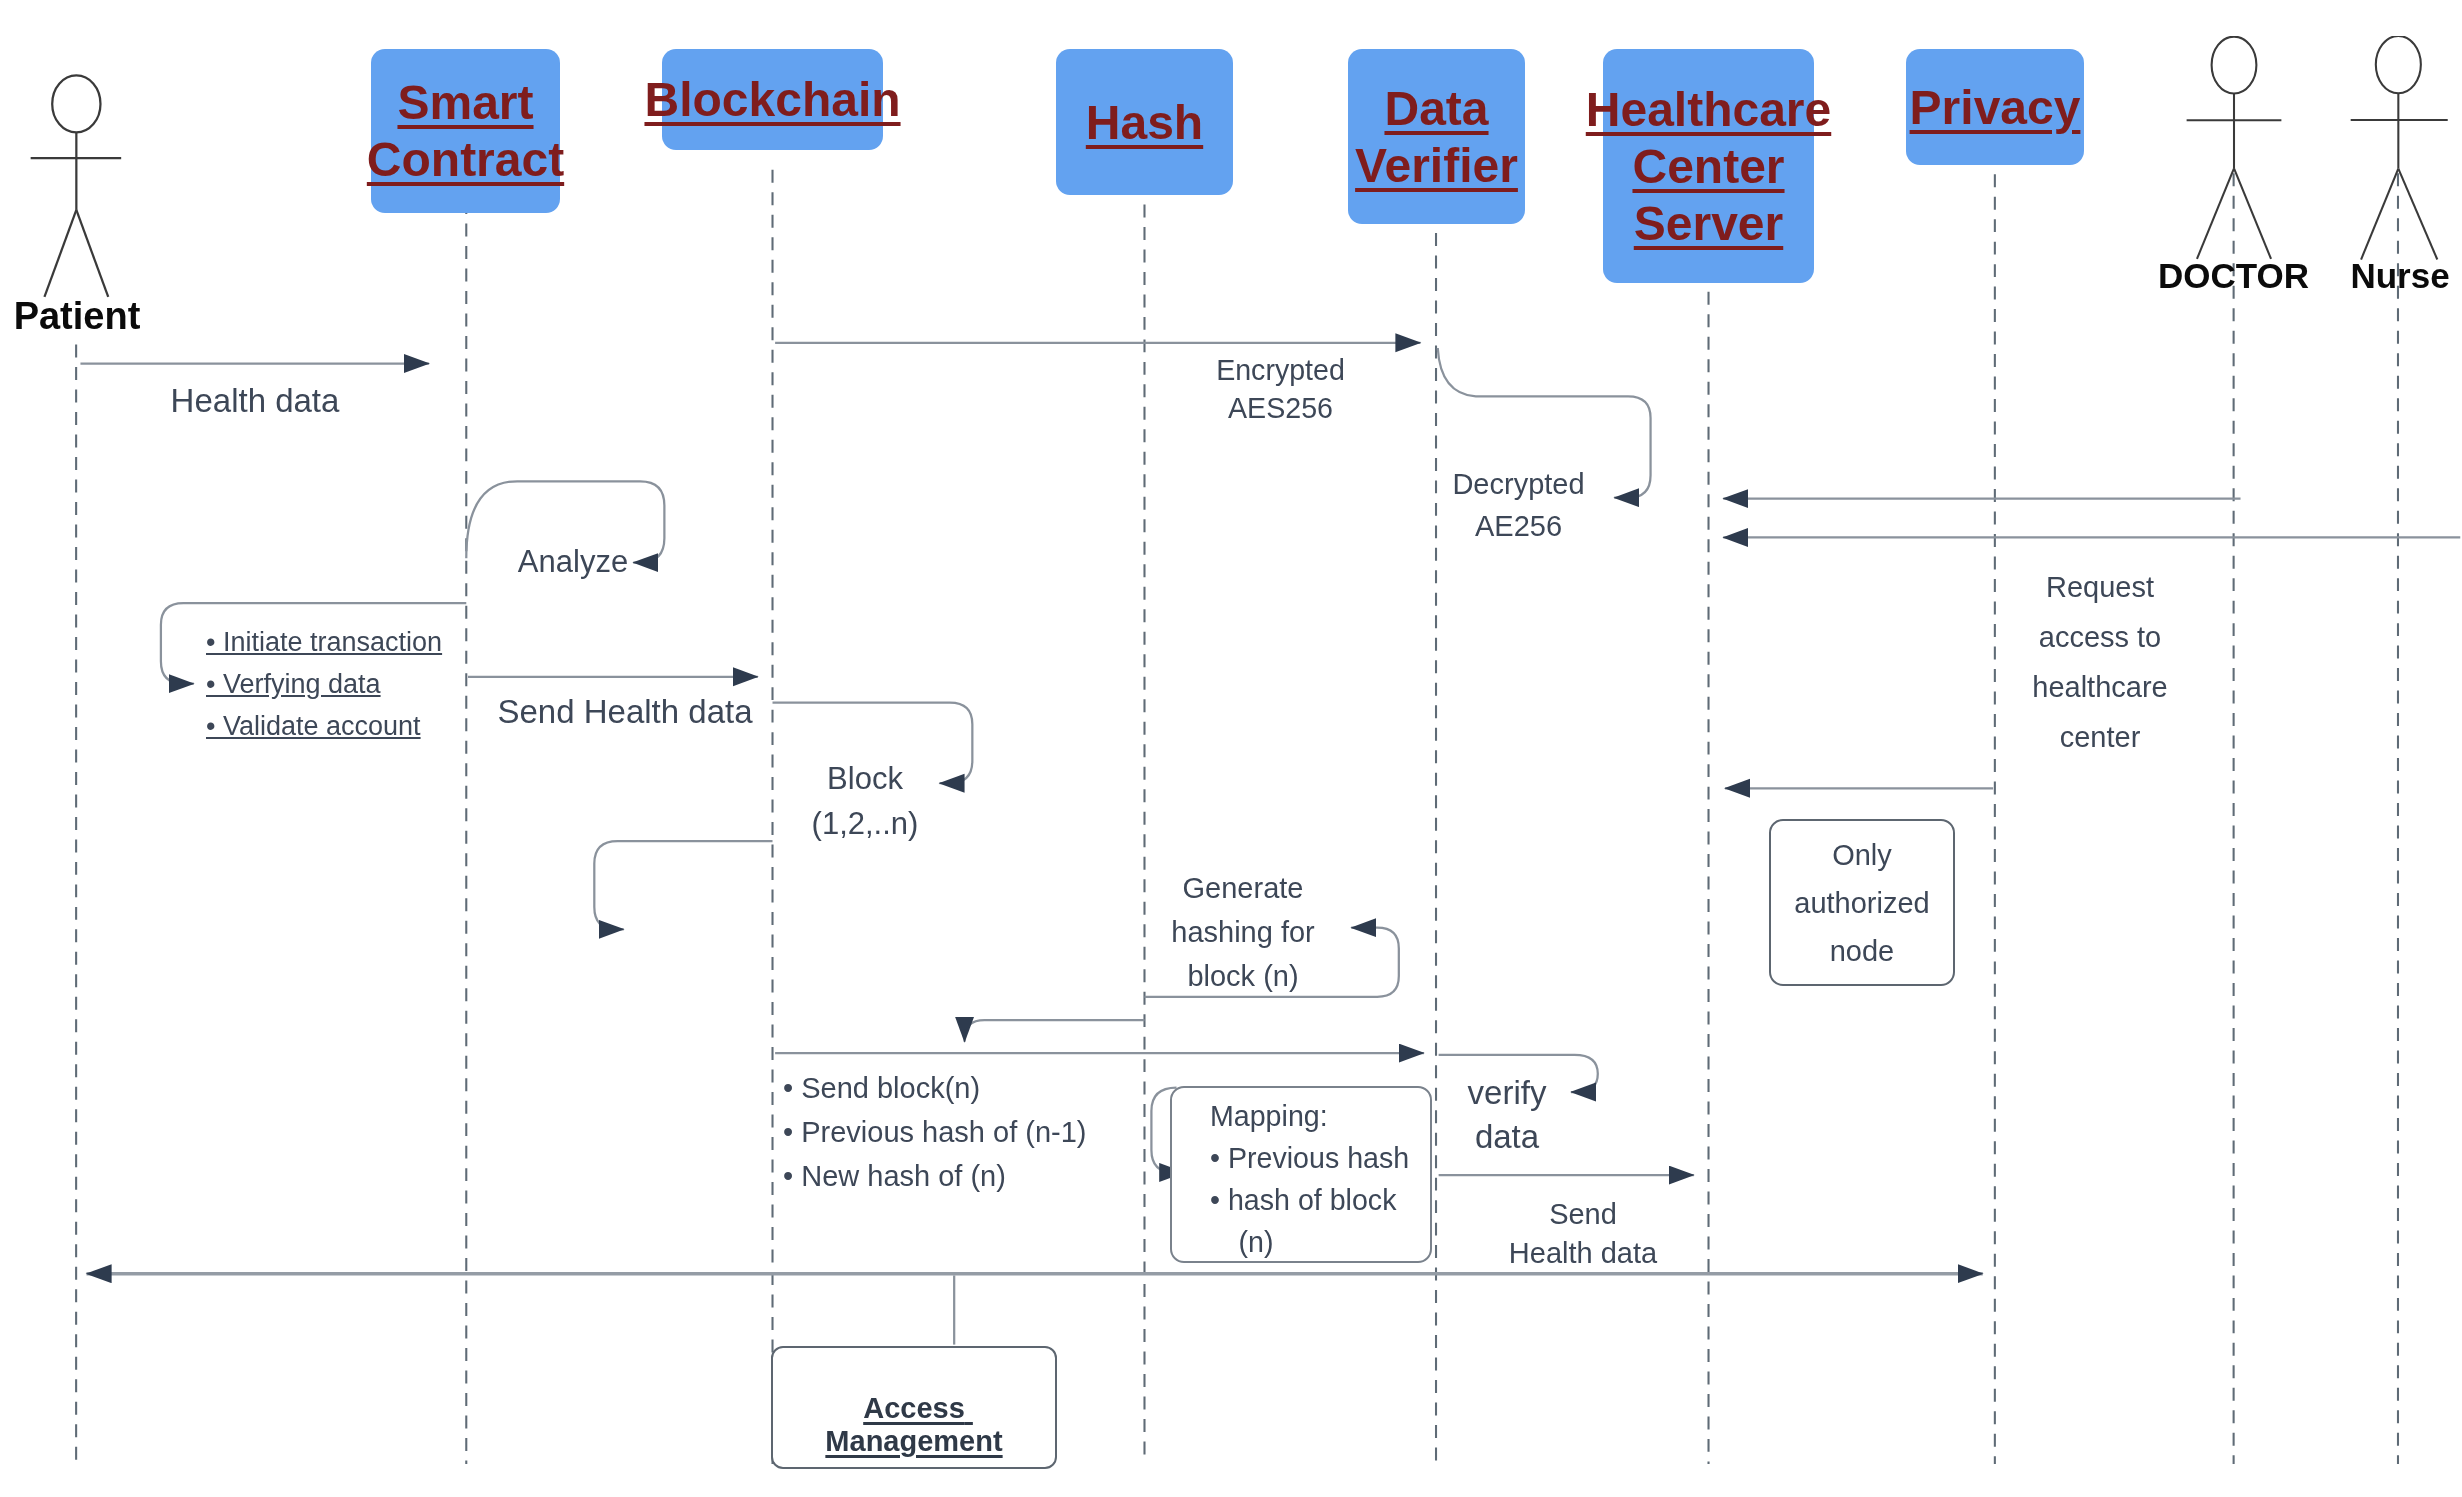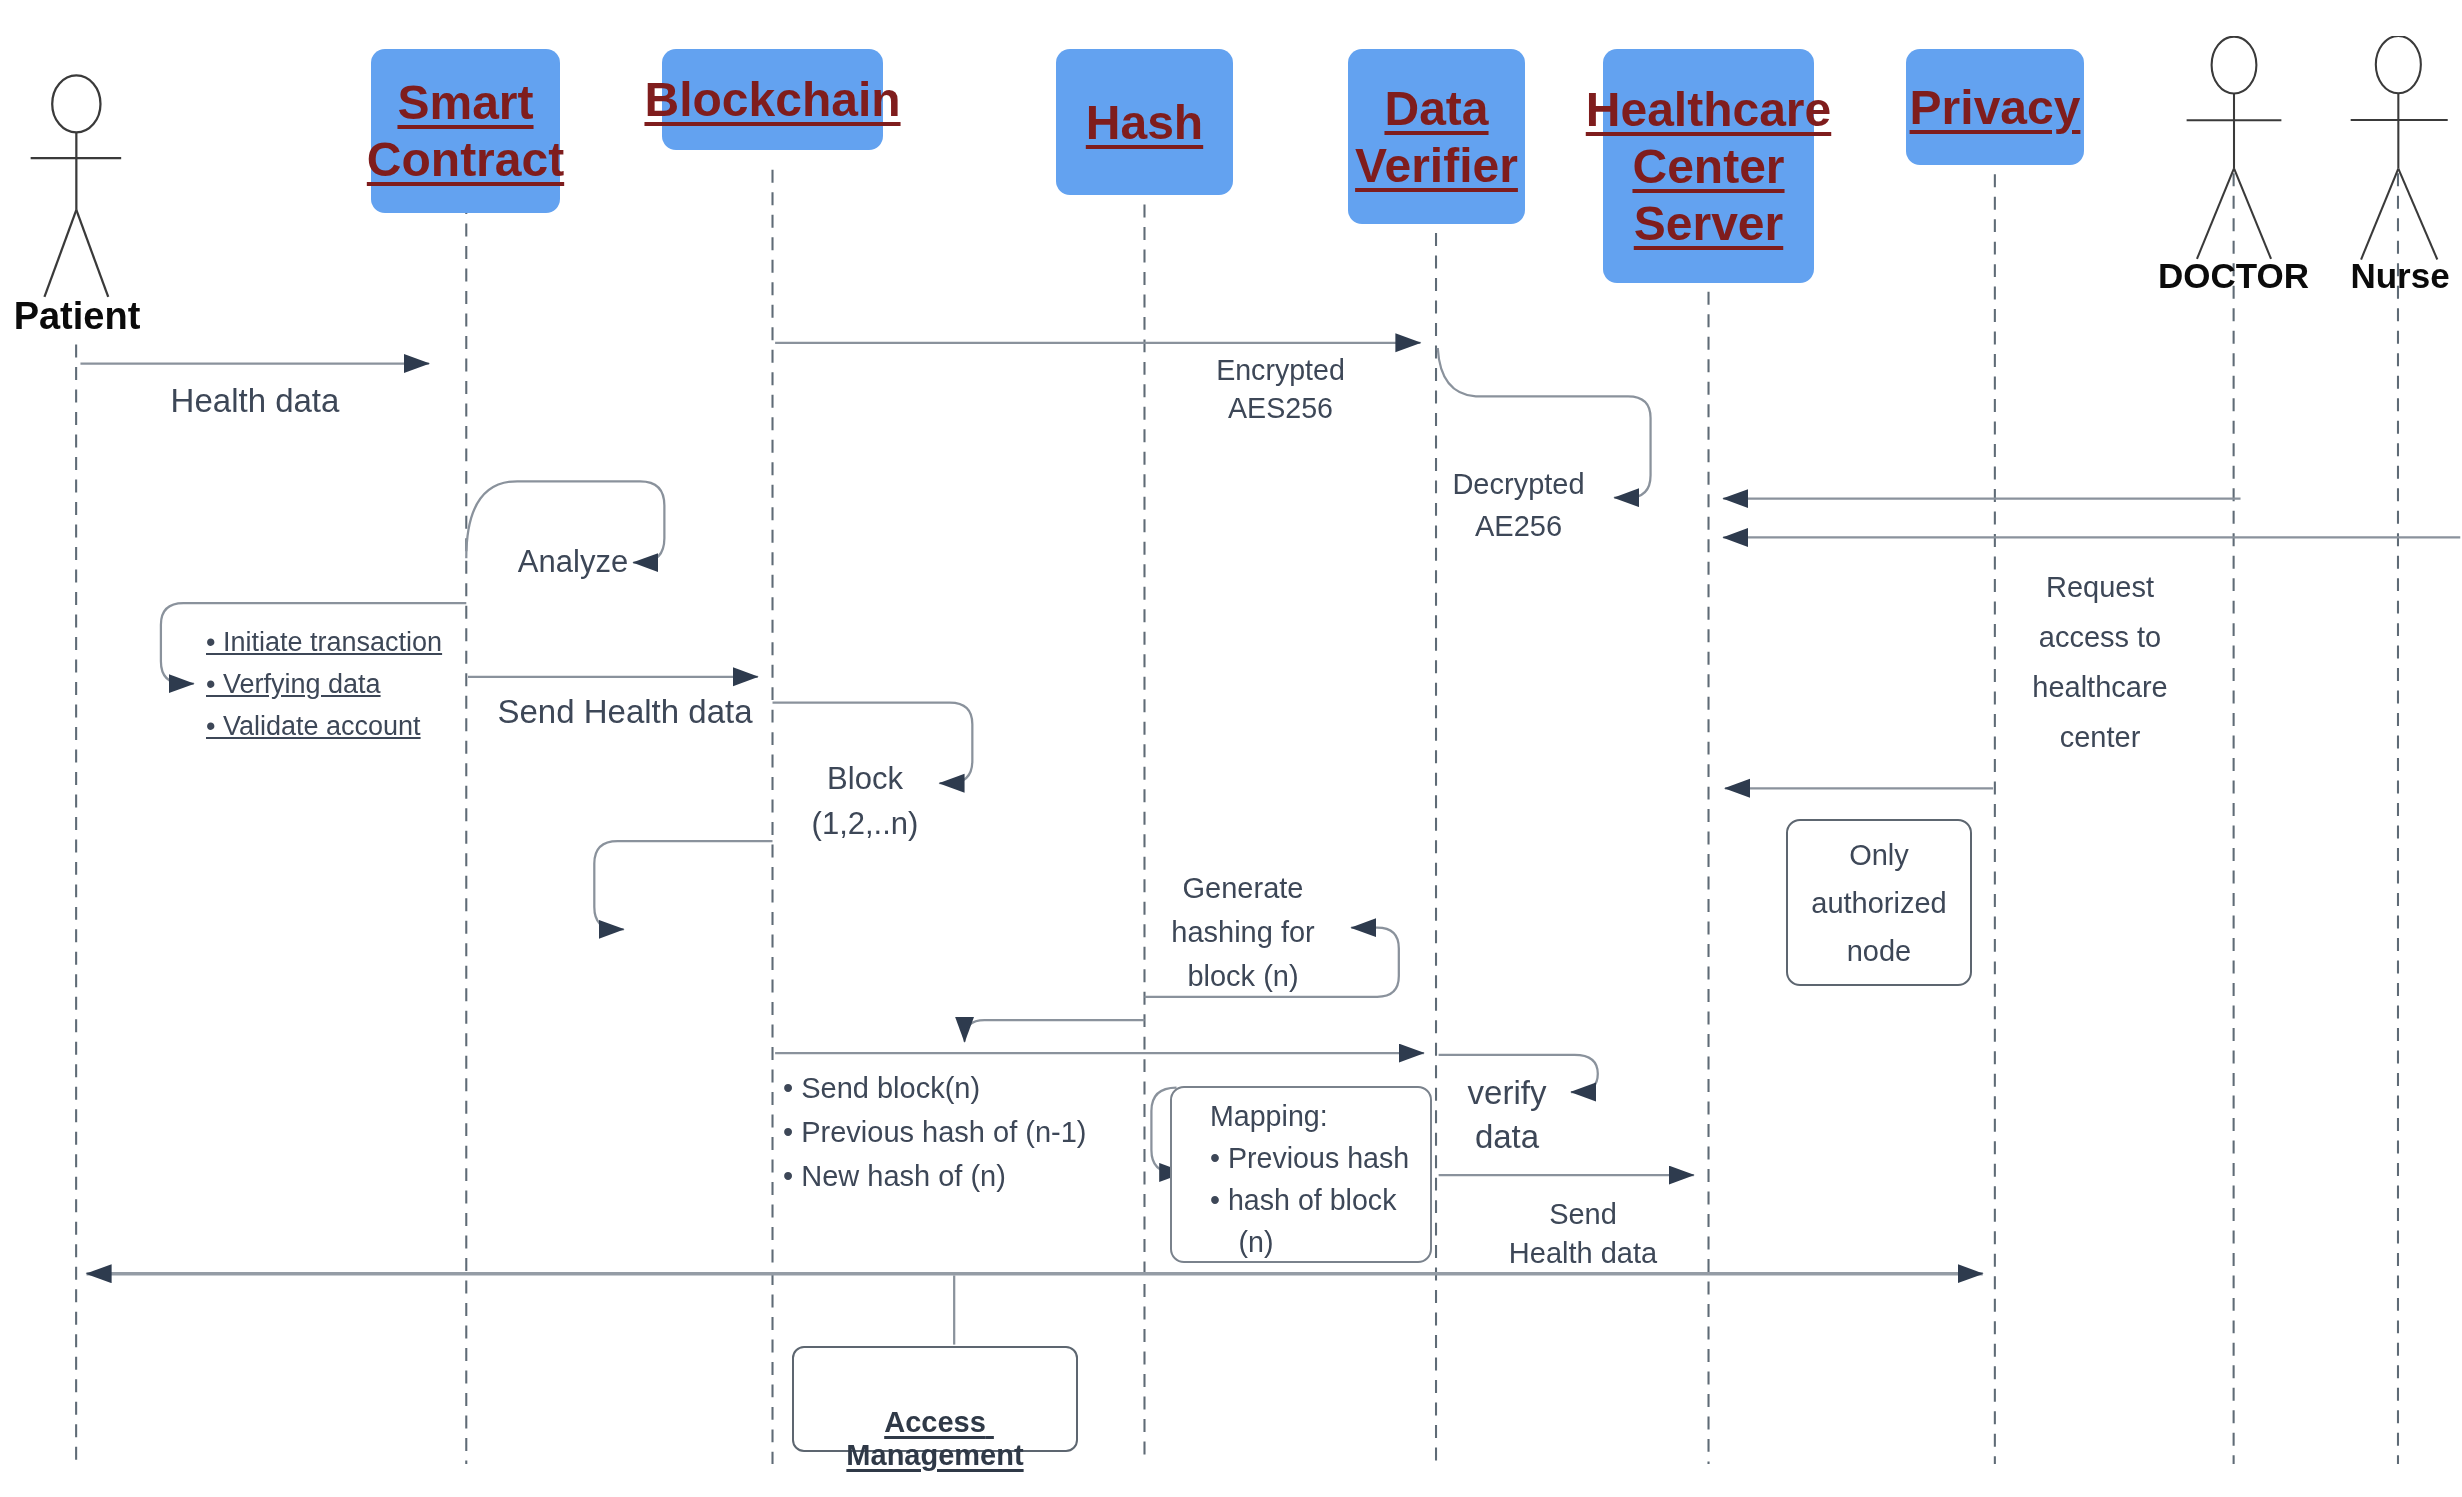--- a/index.html
+++ b/index.html
@@ -133,31 +133,31 @@
 block (n)</div>
   <div class="lbl left" style="left:783px;top:1066px;width:372px;font-size:29px;line-height:44px;">• Send block(n)
 • Previous hash of (n-1)
 • New hash of (n)</div>
   <div class="lbl" style="left:1438px;top:1071px;width:138px;font-size:33px;line-height:44px;">verify
 data</div>
   <div class="lbl" style="left:1488px;top:1195px;width:190px;font-size:29px;line-height:39px;">Send
 Health data</div>
 
   <div class="notebox" style="left:1769px;top:819px;width:182px;height:163px;display:flex;
-       align-items:center;justify-content:center;text-align:center;font-size:29px;line-height:48px;margin-left:17px;">Only
+       align-items:center;justify-content:center;text-align:center;font-size:29px;line-height:48px;">Only
 authorized
 node</div>
 
   <div class="notebox" style="left:1170px;top:1086px;width:262px;height:177px;border-color:#7a828c;
        padding:7px 0 0 38px;box-sizing:border-box;font-size:28.6px;line-height:42px;text-align:left;">Mapping:
 • Previous hash
 • hash of block
   (n)</div>
 
-  <div class="notebox" style="left:792px;top:1346px;width:286px;height:106px;box-sizing:border-box;
-       padding-top:26px;border-radius:12px;">
+  <div class="notebox" style="left:771px;top:1346px;width:286px;height:123px;box-sizing:border-box;
+       padding-top:12px;border-radius:12px;">
     <div style="text-align:center;font-weight:bold;font-size:29px;text-decoration:underline;
          text-decoration-thickness:2.6px;text-underline-offset:4.3px;color:#2f3947;">Access Management</div>
     
   </div>
 
 </div>
 
 
 </body></html>

